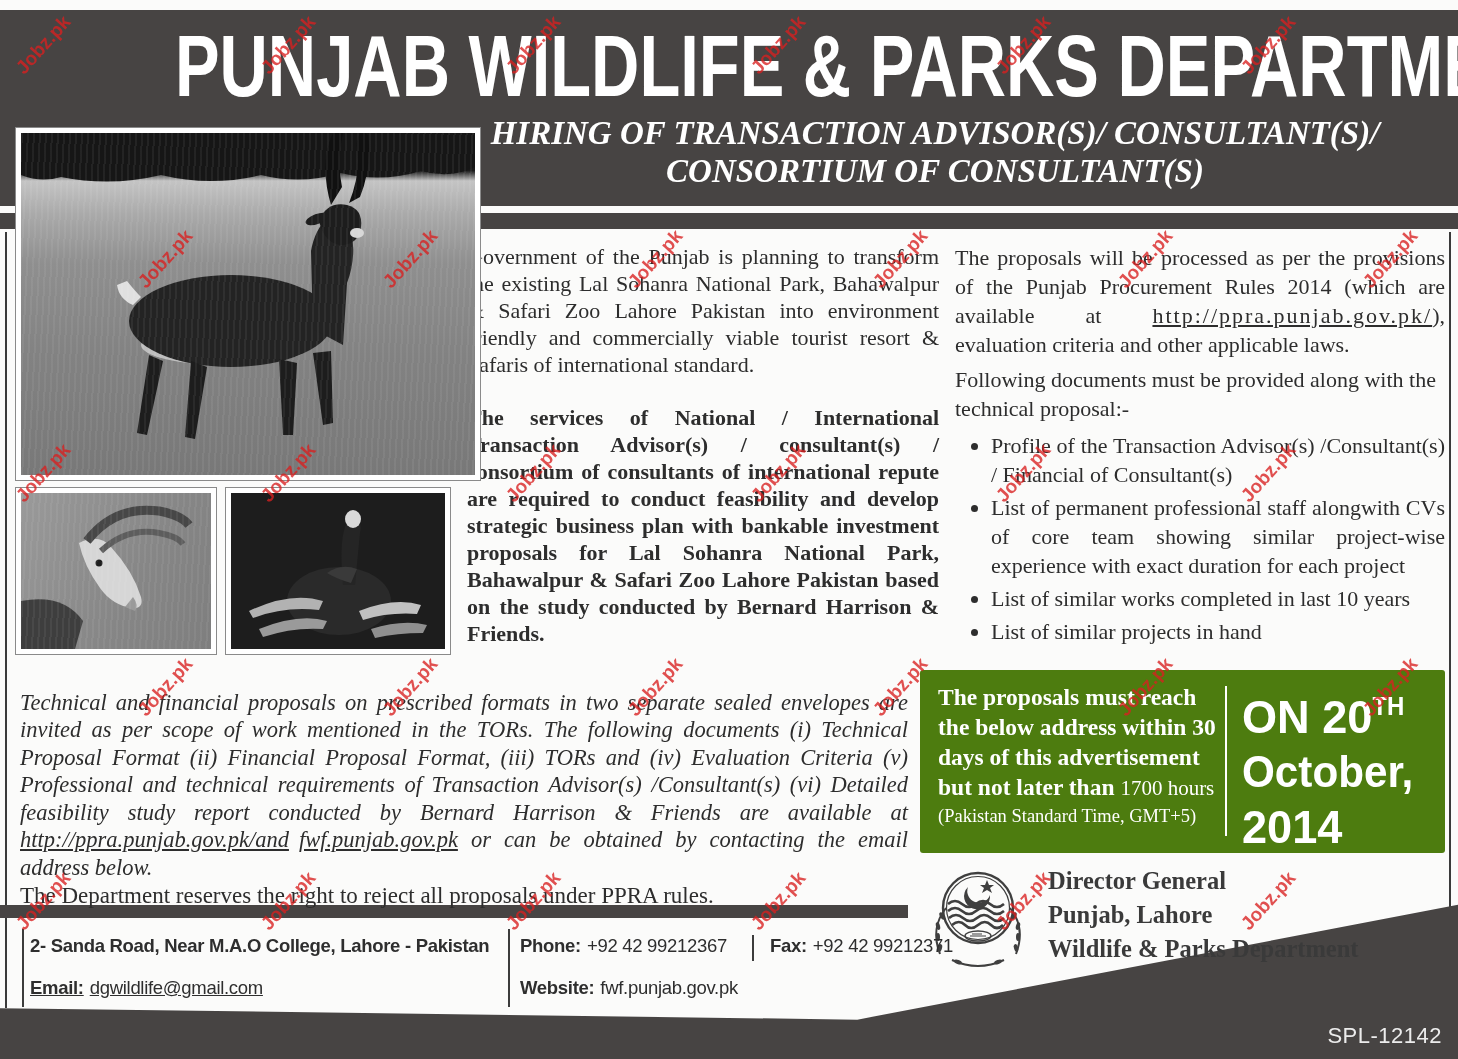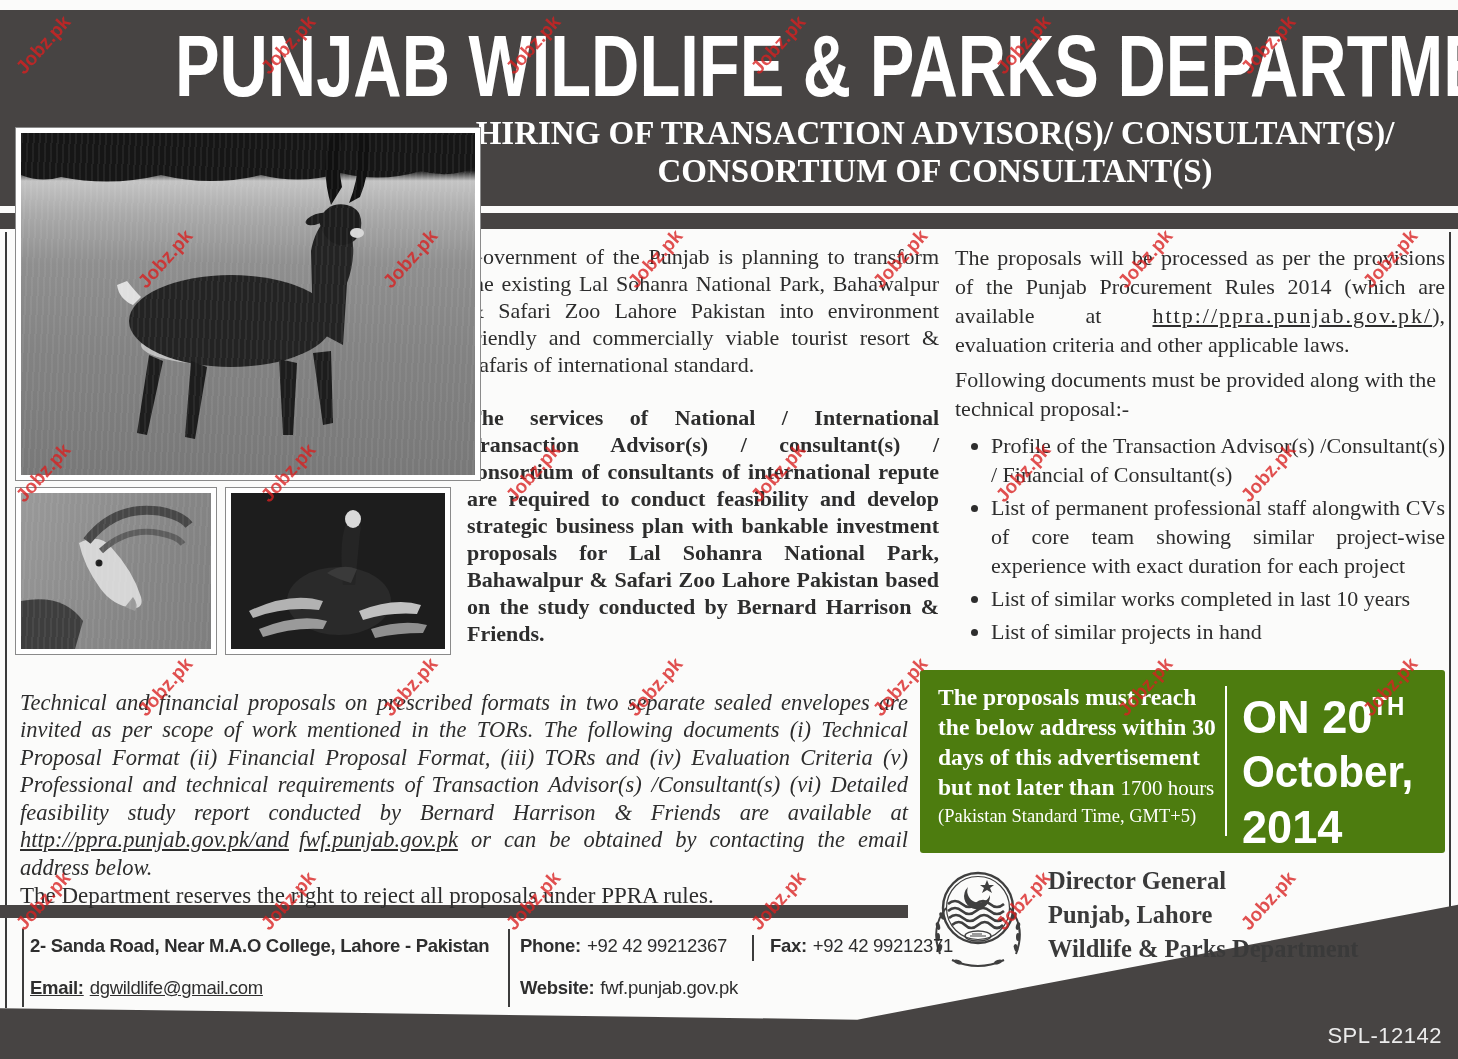--- a/index.html
+++ b/index.html
@@ -5,21 +5,21 @@
   html,body{margin:0;padding:0;background:#e8e8e8;}
   #page{position:relative;width:1458px;height:1059px;background:#fbfbfa;overflow:hidden;
         font-family:"Liberation Serif",serif;color:#2d2d2d;}
   
   .banner{position:absolute;left:0;top:10px;width:1458px;height:196px;background:#474443;z-index:1;}
   .banner-bar{position:absolute;left:0;top:213px;width:1458px;height:16px;background:#474443;z-index:1;}
   .title{position:absolute;left:0;top:18px;width:1458px;height:96px;line-height:96px;text-align:center;
          color:#ffffff;font-family:"Liberation Sans",sans-serif;font-weight:700;font-size:88px;
          transform:scaleX(0.76);transform-origin:50% 50%;white-space:nowrap;z-index:2;}
   .subtitle{position:absolute;left:420px;top:114px;width:1030px;text-align:center;color:#ffffff;
-            font-weight:700;font-size:33px;line-height:38px;z-index:2;
+            font-style:italic;font-weight:700;font-size:33px;line-height:38px;z-index:2;
             font-family:"Liberation Serif",serif;}
   
   .border-left{position:absolute;left:5px;top:232px;width:2px;height:776px;background:#3a3a3a;z-index:2;}
   .border-right{position:absolute;left:1449px;top:232px;width:2px;height:705px;background:#3a3a3a;z-index:2;}
   
   .photo{position:absolute;border:5px solid #ffffff;outline:1px solid #8a8a8a;z-index:5;overflow:hidden;}
   .photo-main{left:16px;top:128px;width:454px;height:342px;
     background:linear-gradient(#151515 0%,#1b1b1b 11%,#c4c4c4 14%,#a9a9a9 24%,#8f8f8f 38%,#828282 65%,#787878 100%);}
   .photo-ibex{left:16px;top:488px;width:190px;height:156px;
     background:linear-gradient(120deg,#9a9a9a,#868686 60%,#7e7e7e);}

